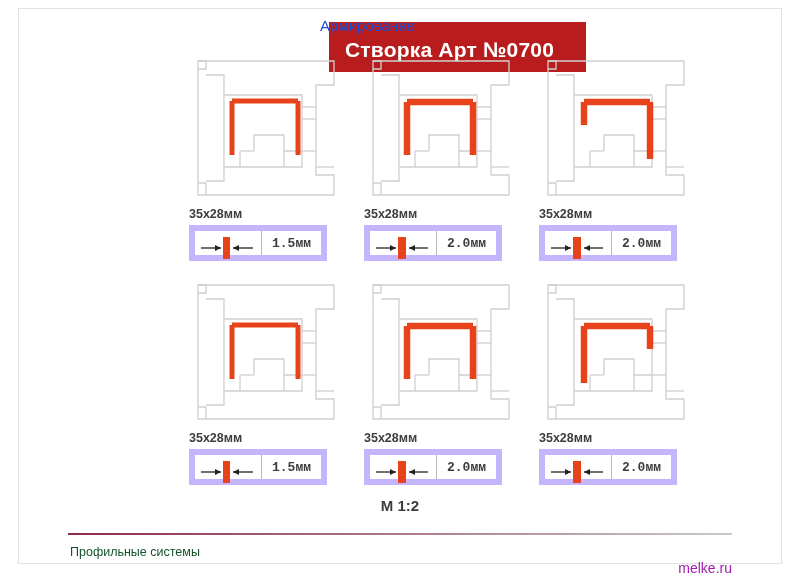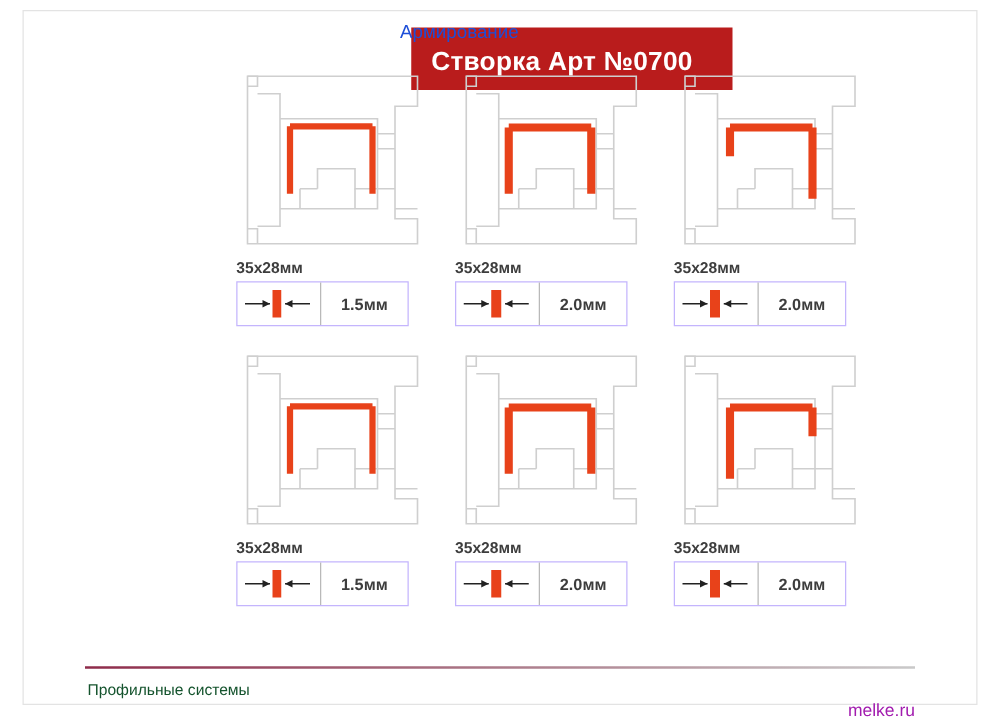--- a/index.html
+++ b/index.html
@@ -66,23 +66,24 @@
     color:#3d3d3d;
     margin-top:4px;
     margin-left:5px;
   }
 
   .thickbox {
     margin-top:4px;
     margin-left:5px;
     width:138px;
     height:36px;
-    border:1px solid #c4b5fd;
+    border:6px solid #c4b5fd;
     display:flex;
     box-sizing:border-box;
+    font-family:Liberation Mono, monospace;
   }
   .thickbox .glyph {
     width:66px;
     border-right:1px solid #b9b9b9;
     position:relative;
   }
   .thickbox .value {
     flex:1;
     display:flex;
     align-items:center;
@@ -369,17 +370,18 @@
               <line x1="58" y1="17" x2="39" y2="17" stroke="#222" stroke-width="1.3"></line>
               <polygon points="39,17 45,14 45,20" fill="#222"></polygon>
             </svg>
           </div>
           <div class="value">2.0мм</div>
         </div>
       </div>
     </div>
   </div>
 
+  <div class="scale">М 1:2</div>
 
   <div class="footer-rule"></div>
   <div class="footer-left">Профильные системы</div>
   <div class="footer-right">melke.ru</div>
 </div>
 
 </body></html>

